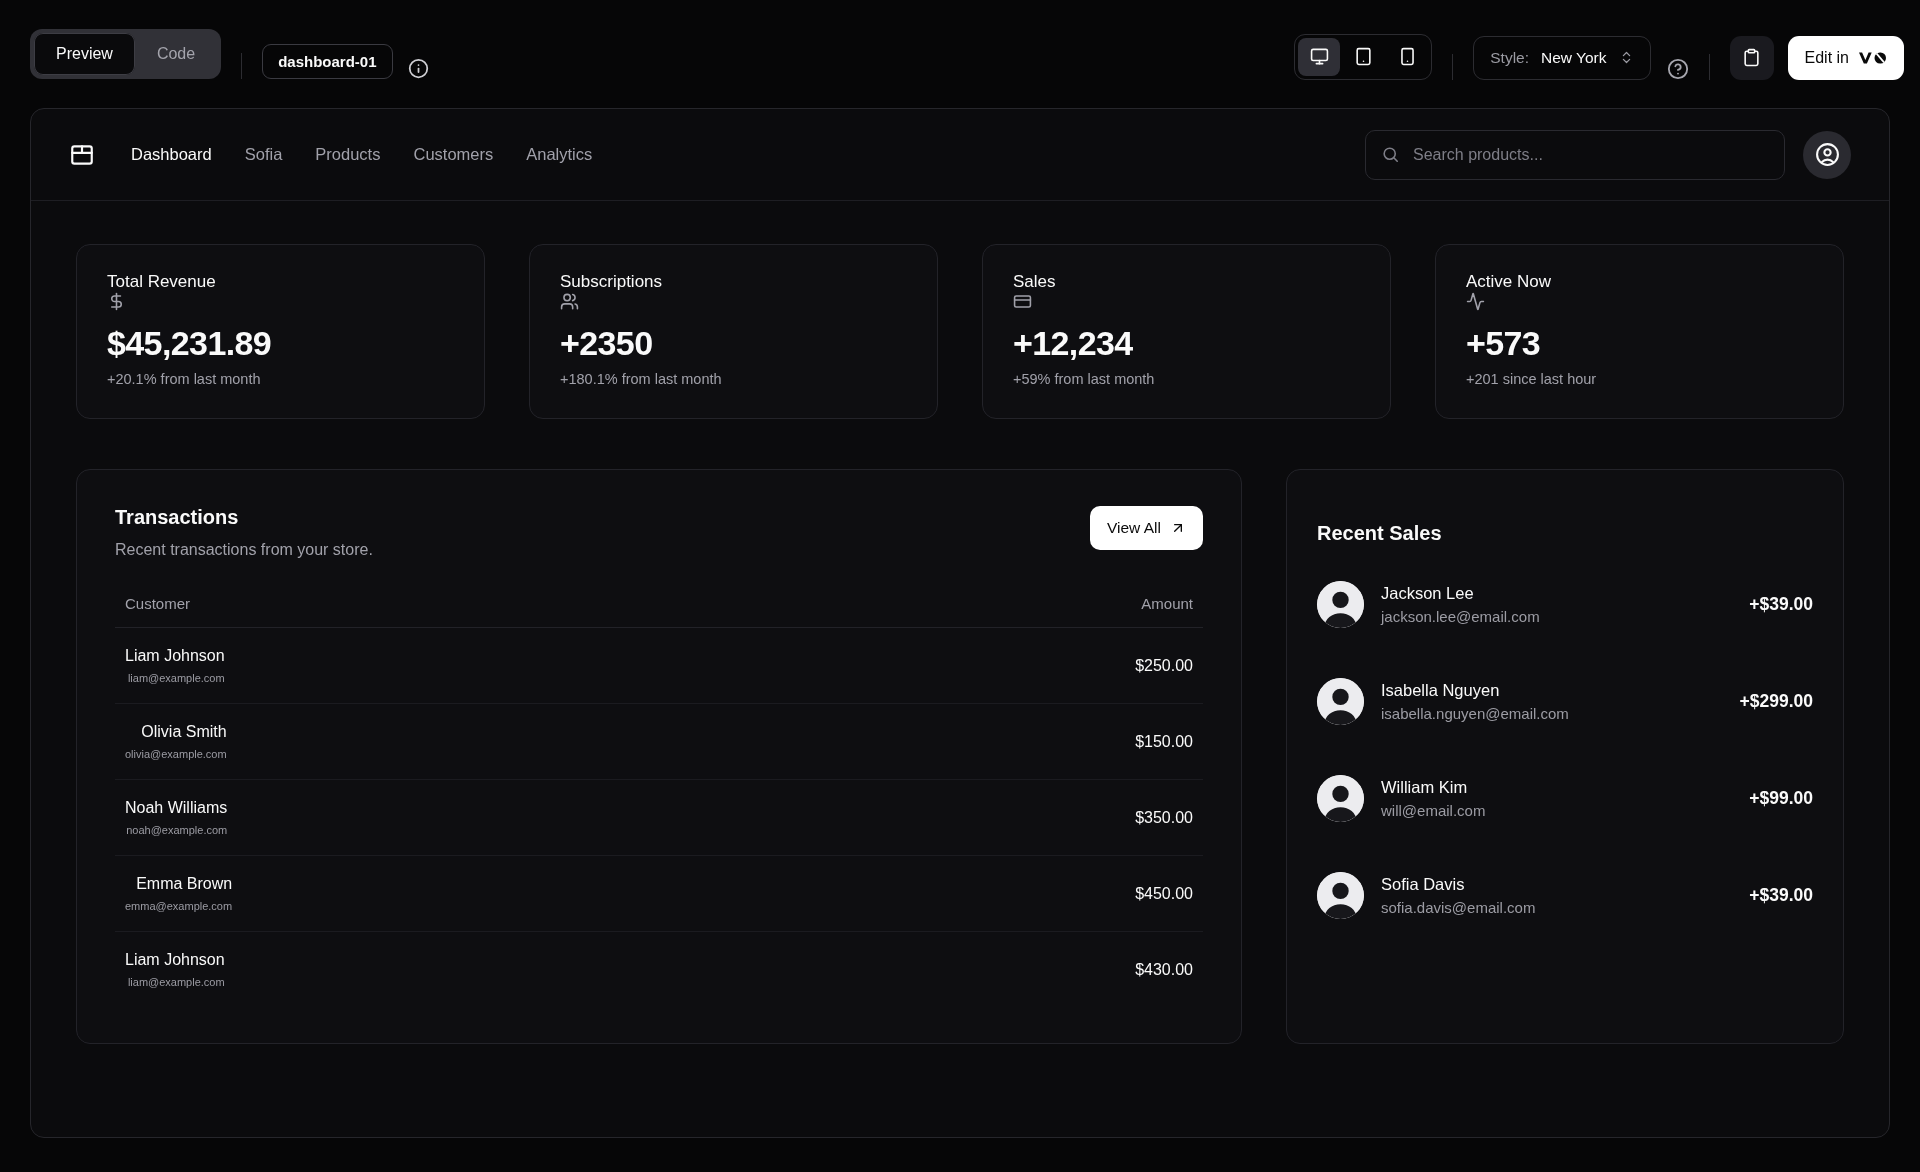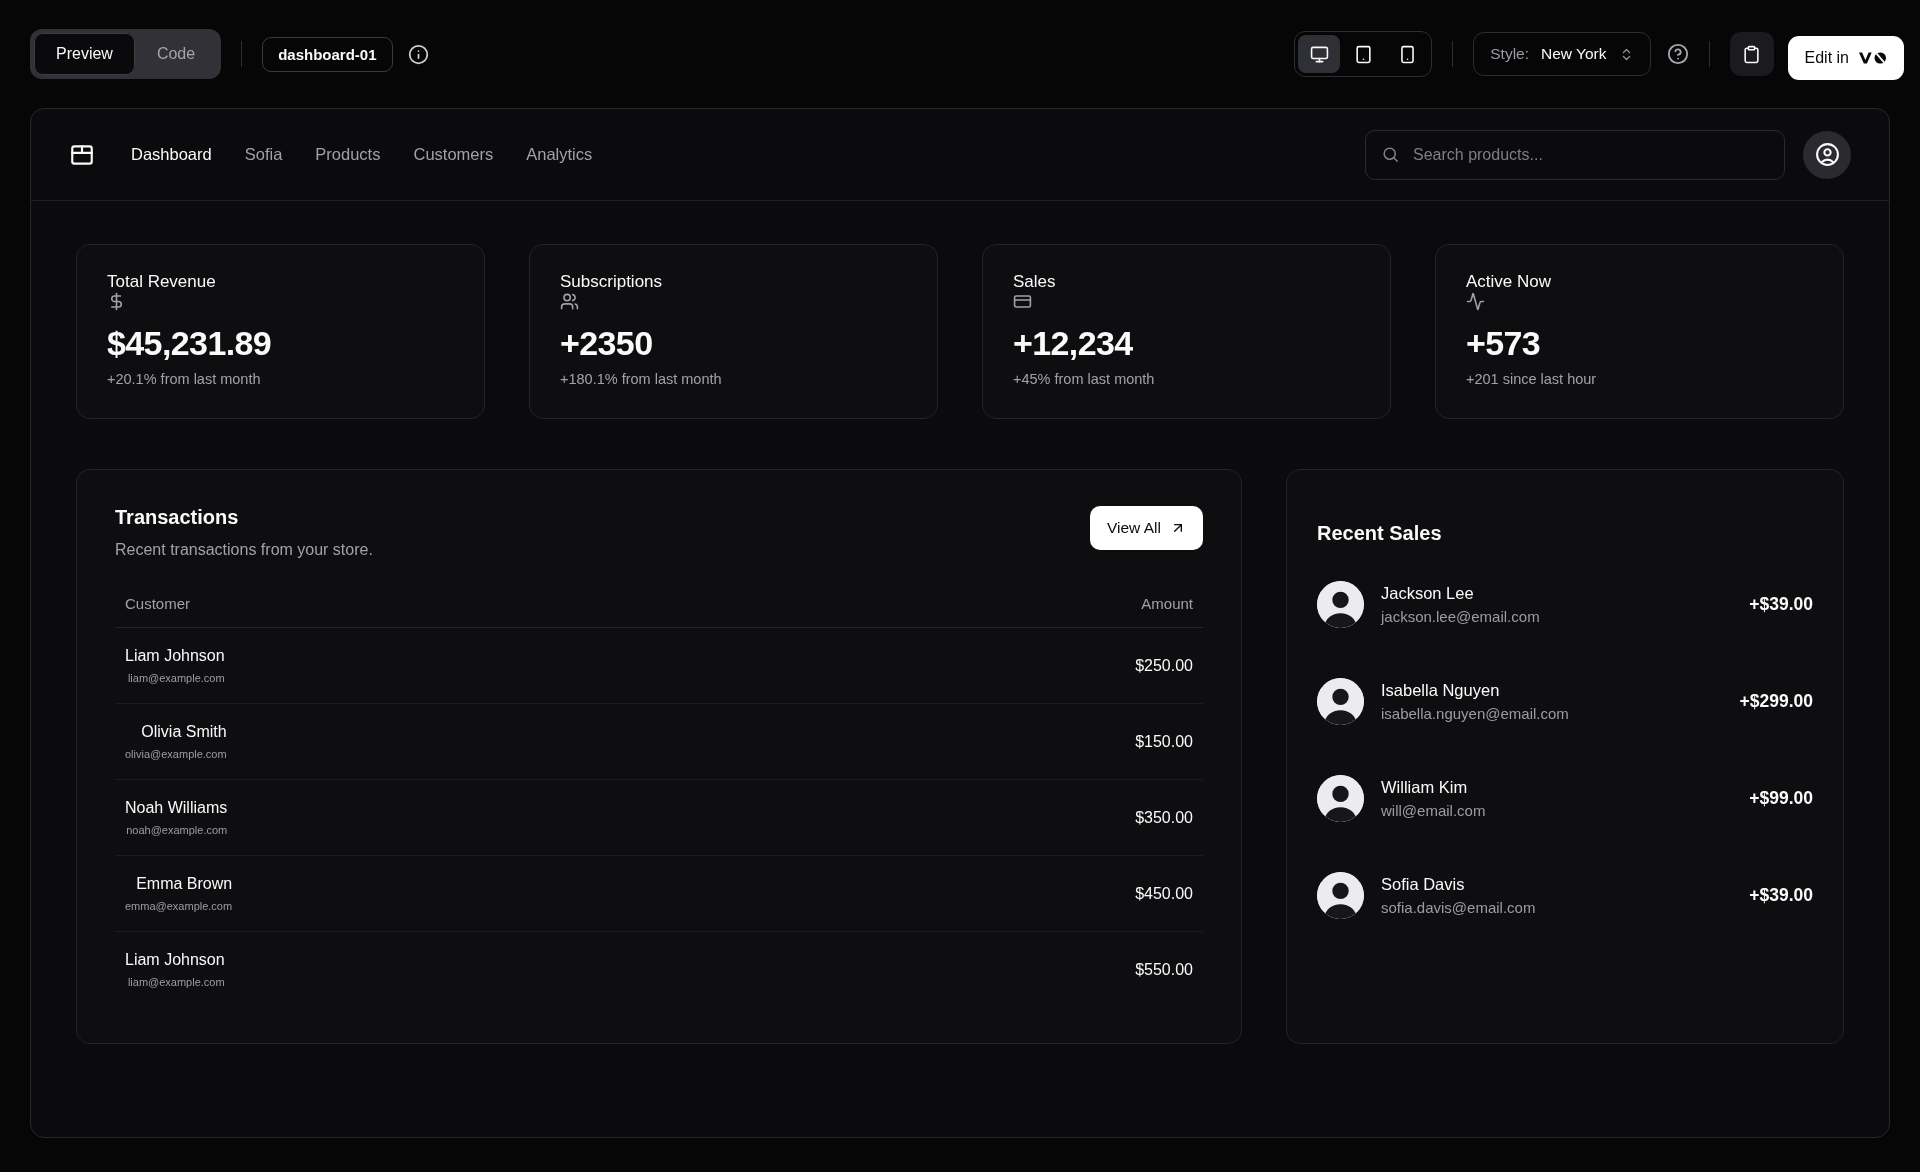--- a/index.html
+++ b/index.html
@@ -6,21 +6,21 @@
   html,body { margin:0; padding:0; }
   body {
     width:1920px; height:1172px; overflow:hidden;
     background:#060607; color:#fafafa;
     font-family:"Liberation Sans", sans-serif;
   }
   svg { display:block; }
 
   
   .toolbar { height:108px; display:flex; align-items:center; justify-content:space-between; padding:0 16px 0 30px; }
-  .tb-left, .tb-right { display:flex; align-items:center; }
+  .tb-left, .tb-right { display:flex; align-items:flex-end; }
   .segmented { display:flex; align-items:center; background:#313137; border-radius:12px; padding:4px; height:50px; }
   .seg { border:none; background:transparent; color:#a4a4ac; font:500 16px "Liberation Sans",sans-serif; padding:0 22px; height:42px; border-radius:9px; cursor:pointer; }
   .seg.active { background:#0a0a0c; color:#fafafa; box-shadow:inset 0 0 0 1px #3d3d44; }
   .vsep { width:1px; height:26px; background:#2c2c31; margin:0 20px; }
   .badge { border:1px solid #3a3a41; border-radius:9px; padding:8px 15px; font-size:15px; font-weight:600; color:#fafafa; }
   .icon-ghost { background:transparent; border:none; color:#a6a6ae; display:grid; place-items:center; padding:0; cursor:pointer; }
   .tb-left .icon-ghost { margin-left:15px; color:#cfcfd4; }
   .device-group { display:flex; align-items:center; gap:2px; border:1px solid #2c2c31; border-radius:11px; padding:3px; }
   .device { width:42px; height:38px; display:grid; place-items:center; background:transparent; border:none; color:#fafafa; border-radius:8px; cursor:pointer; }
   .device.active { background:#2f2f36; }
@@ -227,21 +227,21 @@
         <div class="stat-top">
           <span class="stat-title">Sales</span>
           <span class="stat-icon">
             <svg width="19" height="19" viewBox="0 0 24 24" fill="none" stroke="currentColor" stroke-width="2" stroke-linecap="round" stroke-linejoin="round">
                 <rect width="20" height="14" x="2" y="5" rx="2"></rect>
                 <line x1="2" x2="22" y1="10" y2="10"></line>
               </svg>
           </span>
         </div>
         <div class="stat-value">+12,234</div>
-        <div class="stat-change">+45% from last month</div>
+        <div class="stat-change">+59% from last month</div>
       </div>
 
       <div class="card stat">
         <div class="stat-top">
           <span class="stat-title">Active Now</span>
           <span class="stat-icon">
             <svg width="19" height="19" viewBox="0 0 24 24" fill="none" stroke="currentColor" stroke-width="2" stroke-linecap="round" stroke-linejoin="round">
                 <path d="M22 12h-2.48a2 2 0 0 0-1.93 1.46l-2.35 8.36a.25.25 0 0 1-.48 0L9.24 2.18a.25.25 0 0 0-.48 0l-2.35 8.36A2 2 0 0 1 4.49 12H2"></path>
               </svg>
           </span>
@@ -300,21 +300,21 @@
                 <div class="t-name">Emma Brown</div>
                  <div class="t-email">emma@example.com</div>
               </div>
             <div class="t-amount">$450.00</div>
           </div>
           <div class="t-row">
             <div>
                 <div class="t-name">Liam Johnson</div>
                  <div class="t-email">liam@example.com</div>
               </div>
-            <div class="t-amount">$550.00</div>
+            <div class="t-amount">$430.00</div>
           </div>
         </div>
       </div>
 
       <div class="card scard">
         <div class="s-title">Recent Sales</div>
         <div class="s-list">
 
 
           <div class="s-item">

